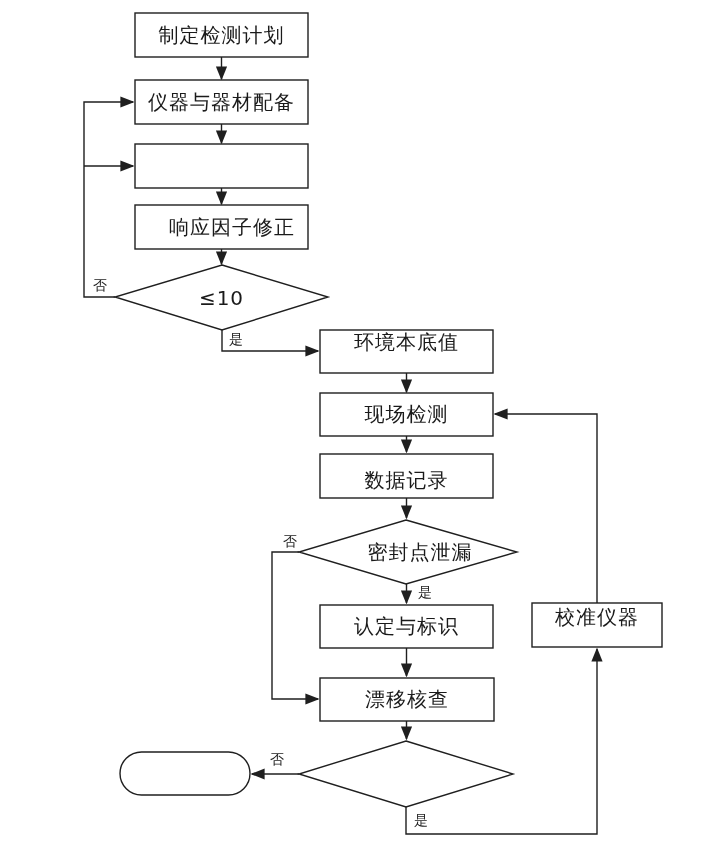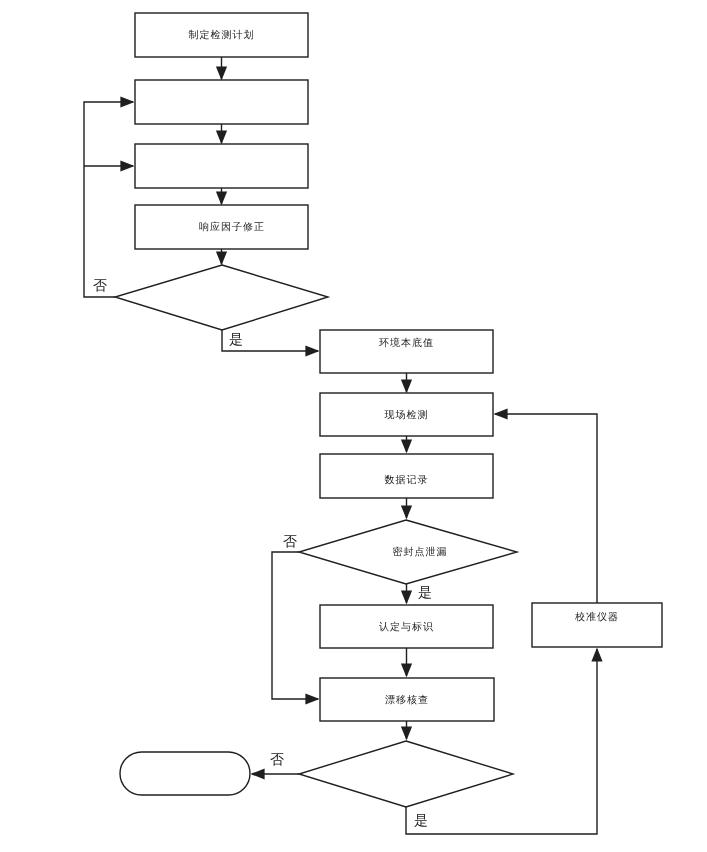--- a/index.html
+++ b/index.html
@@ -12,21 +12,21 @@
     color: #1a1a1a;
     overflow: hidden;
   }
   svg.wires { position: absolute; left: 0; top: 0; z-index: 1; }
   .node-label {
     position: absolute;
     z-index: 2;
     display: flex;
     align-items: center;
     justify-content: center;
-    font-size: 10px;
+    font-size: 20px;
     letter-spacing: 1px;
     color: #1a1a1a;
     pointer-events: none;
     white-space: nowrap;
   }
   .edge-label {
     position: absolute;
     z-index: 2;
     font-size: 14px;
     color: #1a1a1a;
@@ -81,21 +81,23 @@
       <polyline points="299,552 272,552 272,699 318,699" marker-end="url(#arrow)"></polyline>
       <polyline points="406.5,648 406.5,676" marker-end="url(#arrow)"></polyline>
       <polyline points="406.5,721 406.5,739" marker-end="url(#arrow)"></polyline>
       <polyline points="299,774 252,774" marker-end="url(#arrow)"></polyline>
       <polyline points="406,807 406,834 597,834 597,649" marker-end="url(#arrow)"></polyline>
       <polyline points="597,603 597,414 495,414" marker-end="url(#arrow)"></polyline>
     </g>
   </svg>
 
   <div class="node-label" style="left:135px;top:13px;width:173px;height:44px">制定检测计划</div>
+  <div class="node-label" style="left:135px;top:80px;width:173px;height:44px">仪器与器材配备</div>
   <div class="node-label" style="left:135px;top:205px;width:194px;height:44px">响应因子修正</div>
+  <div class="node-label" style="left:115px;top:265px;width:213px;height:65px">≤10</div>
   <div class="node-label" style="left:320px;top:330px;width:173px;height:25px">环境本底值</div>
   <div class="node-label" style="left:320px;top:393px;width:173px;height:43px">现场检测</div>
   <div class="node-label" style="left:320px;top:454px;width:173px;height:52px">数据记录</div>
   <div class="node-label" style="left:311px;top:520px;width:218px;height:64px">密封点泄漏</div>
   <div class="node-label" style="left:320px;top:678px;width:174px;height:43px">漂移核查</div>
   <div class="node-label" style="left:320px;top:605px;width:173px;height:43px">认定与标识</div>
   <div class="node-label" style="left:532px;top:603px;width:130px;height:28px">校准仪器</div>
 
   <div class="edge-label" style="left:93px;top:277px">否</div>
   <div class="edge-label" style="left:229px;top:331px">是</div>

